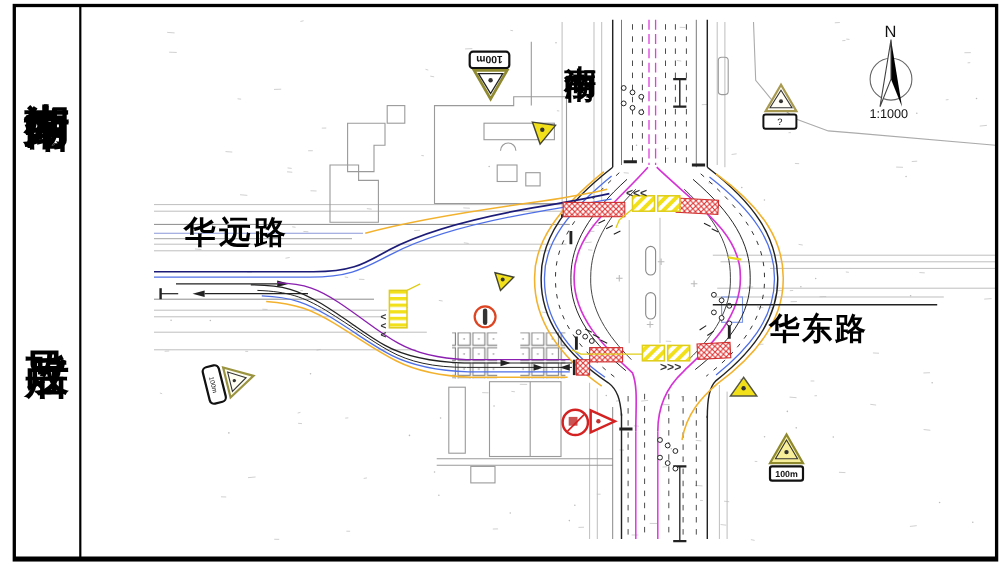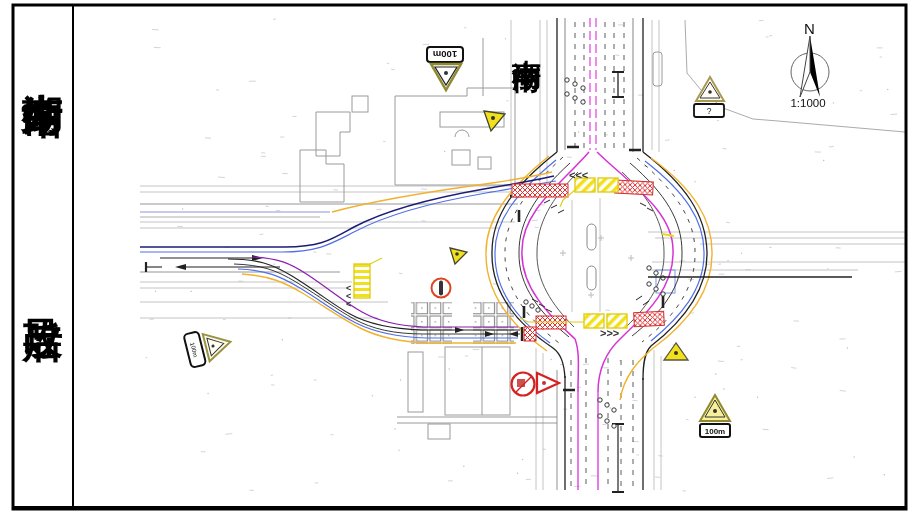--- a/index.html
+++ b/index.html
@@ -422,15 +422,17 @@
 
   <g>
     <rect x="13" y="5" width="893" height="504" fill="none" stroke="#000" stroke-width="3"></rect>
     <line x1="73" y1="5" x2="73" y2="509" stroke="#000" stroke-width="2"></line>
     <line x1="13" y1="508" x2="906" y2="508" stroke="#000" stroke-width="4"></line>
   </g>
 </svg>
 
 <div class="vtitle" style="top:60px;">南湖中街站</div>
 <div class="vtitle" style="top:285px;">导改后</div>
+<div class="label-h l-west">华远路</div>
 <div class="label-v l-north">南湖中街</div>
+<div class="label-h l-east">华东路</div>
 
 </div>
 
 </body></html>

